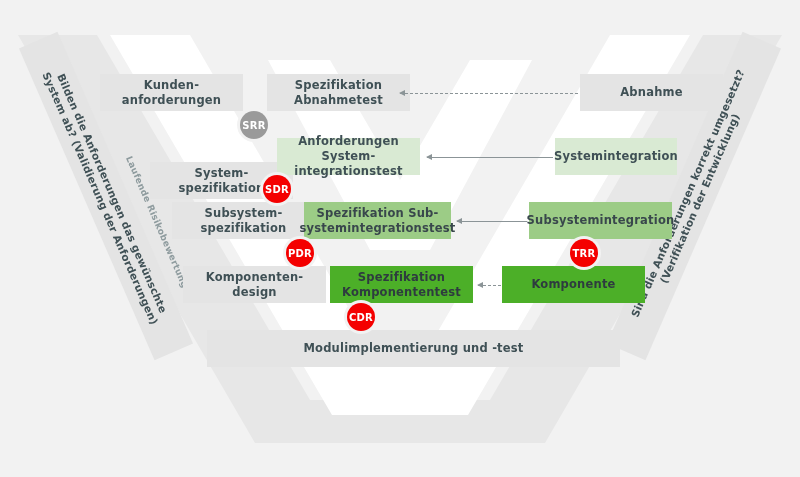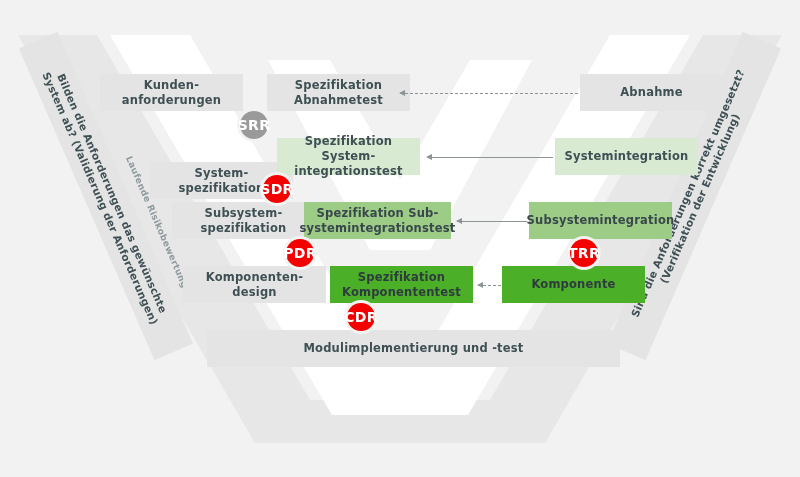--- a/index.html
+++ b/index.html
@@ -115,21 +115,21 @@
   
   .badge {
     position: absolute;
     width: 28px;
     height: 28px;
     border-radius: 50%;
     display: flex;
     align-items: center;
     justify-content: center;
     color: #ffffff;
-    font-size: 14px;
+    font-size: 10px;
     font-weight: bold;
     letter-spacing: .3px;
     box-shadow: 0 0 0 3px #f2f2f2;
   }
   .badge.grey { background: #9a9a9a; }
   .badge.red  { background: #f40000; }
 </style>
 </head>
 <body>
 
@@ -154,23 +154,23 @@
 anforderungen</div>
   <div class="box grey" style="left:267px;top:74px;width:143px;height:37px;">Spezifikation
 Abnahmetest</div>
   <div class="box grey" style="left:580px;top:74px;width:143px;height:37px;">Abnahme</div>
   <div class="arrow dashed" style="left:400px;top:93px;width:178px;">
     <span class="head"></span>
   </div>
 
   <div class="box grey" style="left:150px;top:138px;width:143px;height:37px;margin-top:24px;">System-
 spezifikation</div>
-  <div class="box green-light" style="left:277px;top:138px;width:143px;height:37px;">Spezifikation System-
+  <div class="box green-light" style="left:277px;top:138px;width:143px;height:37px;">Anforderungen System-
 integrationstest</div>
-  <div class="box green-light" style="left:555px;top:138px;width:143px;height:37px;">Systemintegration</div>
+  <div class="box green-light" style="left:555px;top:138px;width:122px;height:37px;">Systemintegration</div>
   <div class="arrow" style="left:427px;top:157px;width:126px;">
     <span class="head"></span>
   </div>
 
   <div class="box grey" style="left:172px;top:202px;width:143px;height:37px;">Subsystem-
 spezifikation</div>
   <div class="box green-mid" style="left:304px;top:202px;width:147px;height:37px;text-align:center;">Spezifikation Sub-
 systemintegrationstest</div>
   <div class="box green-mid" style="left:529px;top:202px;width:143px;height:37px;">Subsystemintegration</div>
   <div class="arrow" style="left:457px;top:221px;width:70px;">

